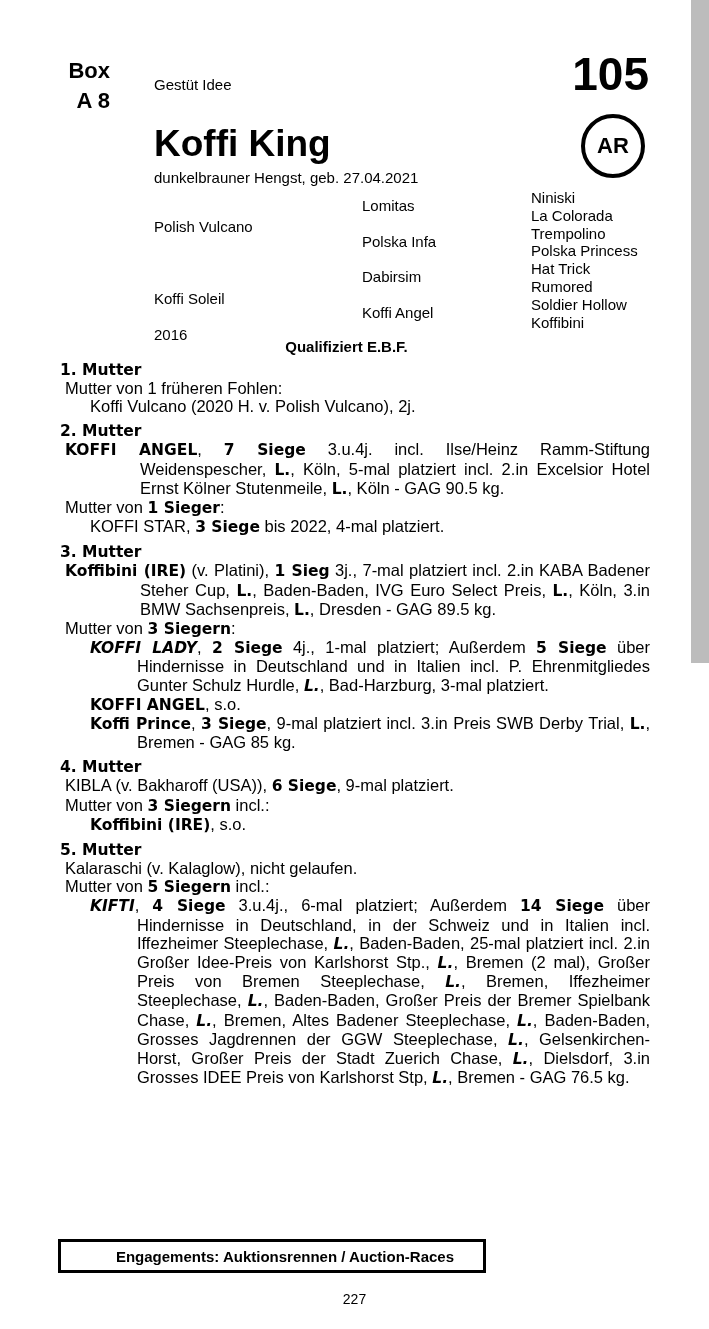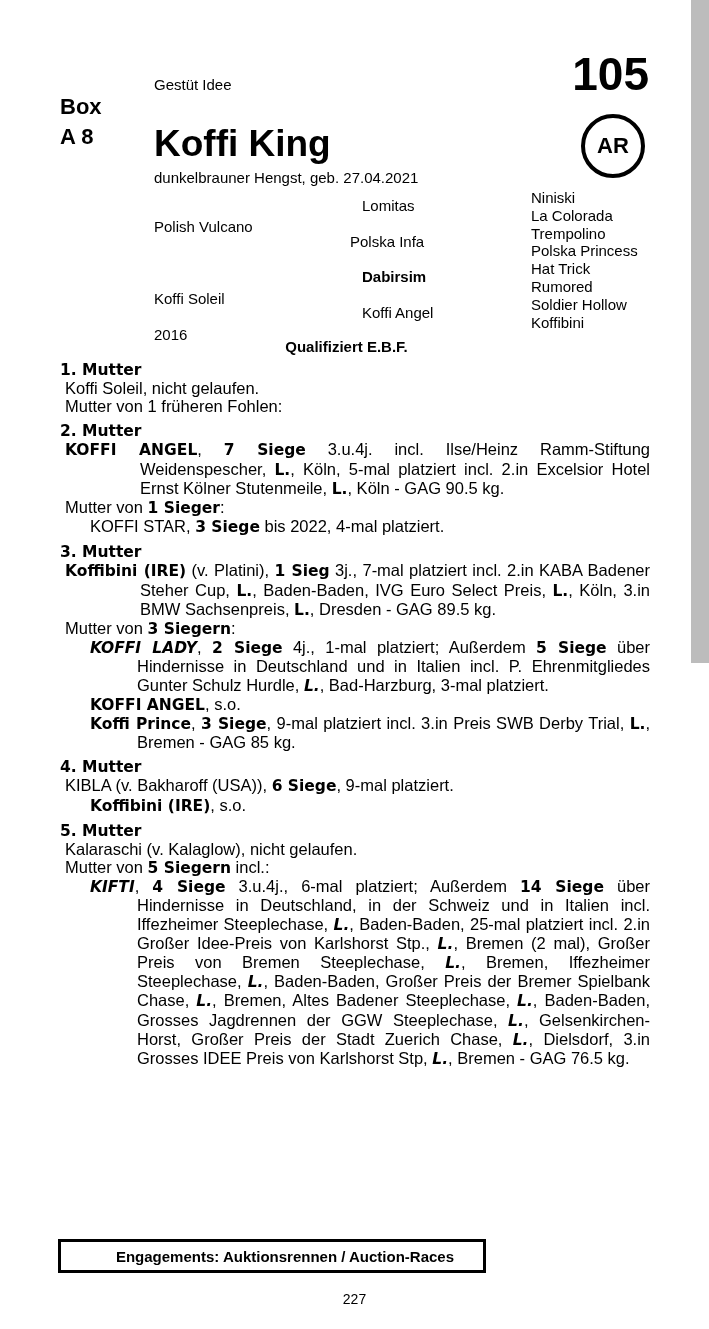--- a/index.html
+++ b/index.html
@@ -1,20 +1,20 @@
 <!DOCTYPE html>
 <html><head>
 <meta charset="utf-8">
 <style>
   html, body { margin:0; padding:0; }
   body { width:709px; height:1329px; background:#ffffff; position:relative; overflow:hidden;
          font-family:"Liberation Sans", sans-serif; color:#000; }
   .scrollbar { position:absolute; left:691px; top:0; width:18px; height:663px; background:#bcbcbc; }
   .abs { position:absolute; }
-  .box-label { left:60px; top:56px; width:50px; text-align:left; font-weight:bold; font-size:22px; line-height:30px;margin-top:36px; }
+  .box-label { left:60px; top:56px; width:50px; text-align:right; font-weight:bold; font-size:22px; line-height:30px; }
   .breeder { left:154px; top:76px; font-size:15px; }
   .lot { right:60px; top:48px; font-weight:bold; font-size:46px; line-height:52px; }
   .ar { left:581px; top:114px; width:56px; height:56px; border:4px solid #000; border-radius:50%;
         display:flex; align-items:center; justify-content:center; font-weight:bold; font-size:22px; }
   .horse { left:154px; top:122px; font-weight:bold; font-size:37px; line-height:44px; }
   .desc { left:154px; top:169px; font-size:15px; }
   .ped { font-size:15px; line-height:18px; }
   .ped3 { left:531px; top:189px; font-size:15px; line-height:17.8px; }
   .qual { left:0; width:693px; top:338px; text-align:center; font-weight:bold; font-size:15px; }
   .content { left:60px; top:361px; width:590px; font-size:16.5px; line-height:18.2px; }
@@ -44,41 +44,41 @@
 <div class="abs ar">
     <span>AR</span>
   </div>
 <div class="abs horse">Koffi King</div>
 <div class="abs desc">dunkelbrauner Hengst, geb. 27.04.2021</div>
 
 <div class="abs ped" style="left:154px;top:218px;">Polish Vulcano</div>
 <div class="abs ped" style="left:154px;top:290px;">Koffi Soleil</div>
 <div class="abs ped" style="left:154px;top:310px;margin-top:16px;">2016</div>
 <div class="abs ped" style="left:362px;top:197px;">Lomitas</div>
-<div class="abs ped" style="left:350px;top:233px;">Polska Infa</div>
-<div class="abs ped" style="left:362px;top:268px;font-weight:bold;">Dabirsim</div>
+<div class="abs ped" style="left:362px;top:233px;">Polska Infa</div>
+<div class="abs ped" style="left:362px;top:268px;">Dabirsim</div>
 <div class="abs ped" style="left:362px;top:304px;">Koffi Angel</div>
 <div class="abs ped3">
   <div>Niniski</div>
   <div>La Colorada</div>
   <div>Trempolino</div>
   <div>Polska Princess</div>
   <div>Hat Trick</div>
   <div>Rumored</div>
   <div>Soldier Hollow</div>
   <div>Koffibini</div>
 </div>
 <div class="abs qual">Qualifiziert E.B.F.</div>
 
 <div class="abs content">
 
   <div class="sec">
     <div class="sec-title">1. Mutter</div>
-    <div class="line">Koffi Soleil, nicht gelaufen.</div>
     <div class="line">Mutter von 1 früheren Fohlen:</div>
+    <div class="sub">Koffi Vulcano (2020 H. v. Polish Vulcano), 2j.</div>
   </div>
 
   <div class="sec">
     <div class="sec-title">2. Mutter</div>
     <div class="hang"><span class="b">KOFFI ANGEL</span>, <span class="b">7 Siege</span><span> 3.u.4j. incl. Ilse/Heinz Ramm-Stiftung Weidenspescher, </span><span class="b">L.</span><span>, Köln, 5-mal platziert incl. 2.in Excelsior Hotel Ernst Kölner Stutenmeile, </span><span class="b">L.</span><span>, Köln - GAG 90.5 kg.</span></div>
     <div class="line"><span>Mutter von </span><span class="b">1 Sieger</span>:</div>
     <div class="sub"><span>KOFFI STAR, </span><span class="b">3 Siege</span><span> bis 2022, 4-mal platziert.</span></div>
   </div>
 
   <div class="sec">
@@ -86,20 +86,21 @@
     <div class="hang"><span class="b">Koffibini (IRE)</span><span> (v. Platini), </span><span class="b">1 Sieg</span><span> 3j., 7-mal platziert incl. 2.in KABA Badener Steher Cup, </span><span class="b">L.</span><span>, Baden-Baden, IVG Euro Select Preis, </span><span class="b">L.</span><span>, Köln, 3.in BMW Sachsenpreis, </span><span class="b">L.</span><span>, Dresden - GAG 89.5 kg.</span></div>
     <div class="line"><span>Mutter von </span><span class="b">3 Siegern</span>:</div>
     <div class="subhang"><span class="bi">KOFFI LADY</span>, <span class="b">2 Siege</span><span> 4j., 1-mal platziert; Außerdem </span><span class="b">5 Siege</span><span> über Hindernisse in Deutschland und in Italien incl. P. Ehrenmitgliedes Gunter Schulz Hurdle, </span><span class="bi">L.</span><span>, Bad-Harzburg, 3-mal platziert.</span></div>
     <div class="subhang"><span class="b">KOFFI ANGEL</span><span>, s.o.</span></div>
     <div class="subhang"><span class="b">Koffi Prince</span>, <span class="b">3 Siege</span><span>, 9-mal platziert incl. 3.in Preis SWB Derby Trial, </span><span class="b">L.</span><span>, Bremen - GAG 85 kg.</span></div>
   </div>
 
   <div class="sec">
     <div class="sec-title">4. Mutter</div>
     <div class="line"><span>KIBLA (v. Bakharoff (USA)), </span><span class="b">6 Siege</span><span>, 9-mal platziert.</span></div>
+    <div class="line"><span>Mutter von </span><span class="b">3 Siegern</span><span> incl.:</span></div>
     <div class="sub"><span class="b">Koffibini (IRE)</span><span>, s.o.</span></div>
   </div>
 
   <div class="sec">
     <div class="sec-title">5. Mutter</div>
     <div class="line">Kalaraschi (v. Kalaglow), nicht gelaufen.</div>
     <div class="line"><span>Mutter von </span><span class="b">5 Siegern</span><span> incl.:</span></div>
     <div class="subhang"><span class="bi">KIFTI</span>, <span class="b">4 Siege</span><span> 3.u.4j., 6-mal platziert; Außerdem </span><span class="b">14 Siege</span><span> über Hindernisse in Deutschland, in der Schweiz und in Italien incl. Iffezheimer Steeplechase, </span><span class="bi">L.</span><span>, Baden-Baden, 25-mal platziert incl. 2.in Großer Idee-Preis von Karlshorst Stp., </span><span class="bi">L.</span><span>, Bremen (2 mal), Großer Preis von Bremen Steeplechase, </span><span class="bi">L.</span><span>, Bremen, Iffezheimer Steeplechase, </span><span class="bi">L.</span><span>, Baden-Baden, Großer Preis der Bremer Spielbank Chase, </span><span class="bi">L.</span><span>, Bremen, Altes Badener Steeplechase, </span><span class="bi">L.</span><span>, Baden-Baden, Grosses Jagdrennen der GGW Steeplechase, </span><span class="bi">L.</span><span>, Gelsenkirchen-Horst, Großer Preis der Stadt Zuerich Chase, </span><span class="bi">L.</span><span>, Dielsdorf, 3.in Grosses IDEE Preis von Karlshorst Stp, </span><span class="bi">L.</span><span>, Bremen - GAG 76.5 kg.</span></div>
   </div>
 </div>

